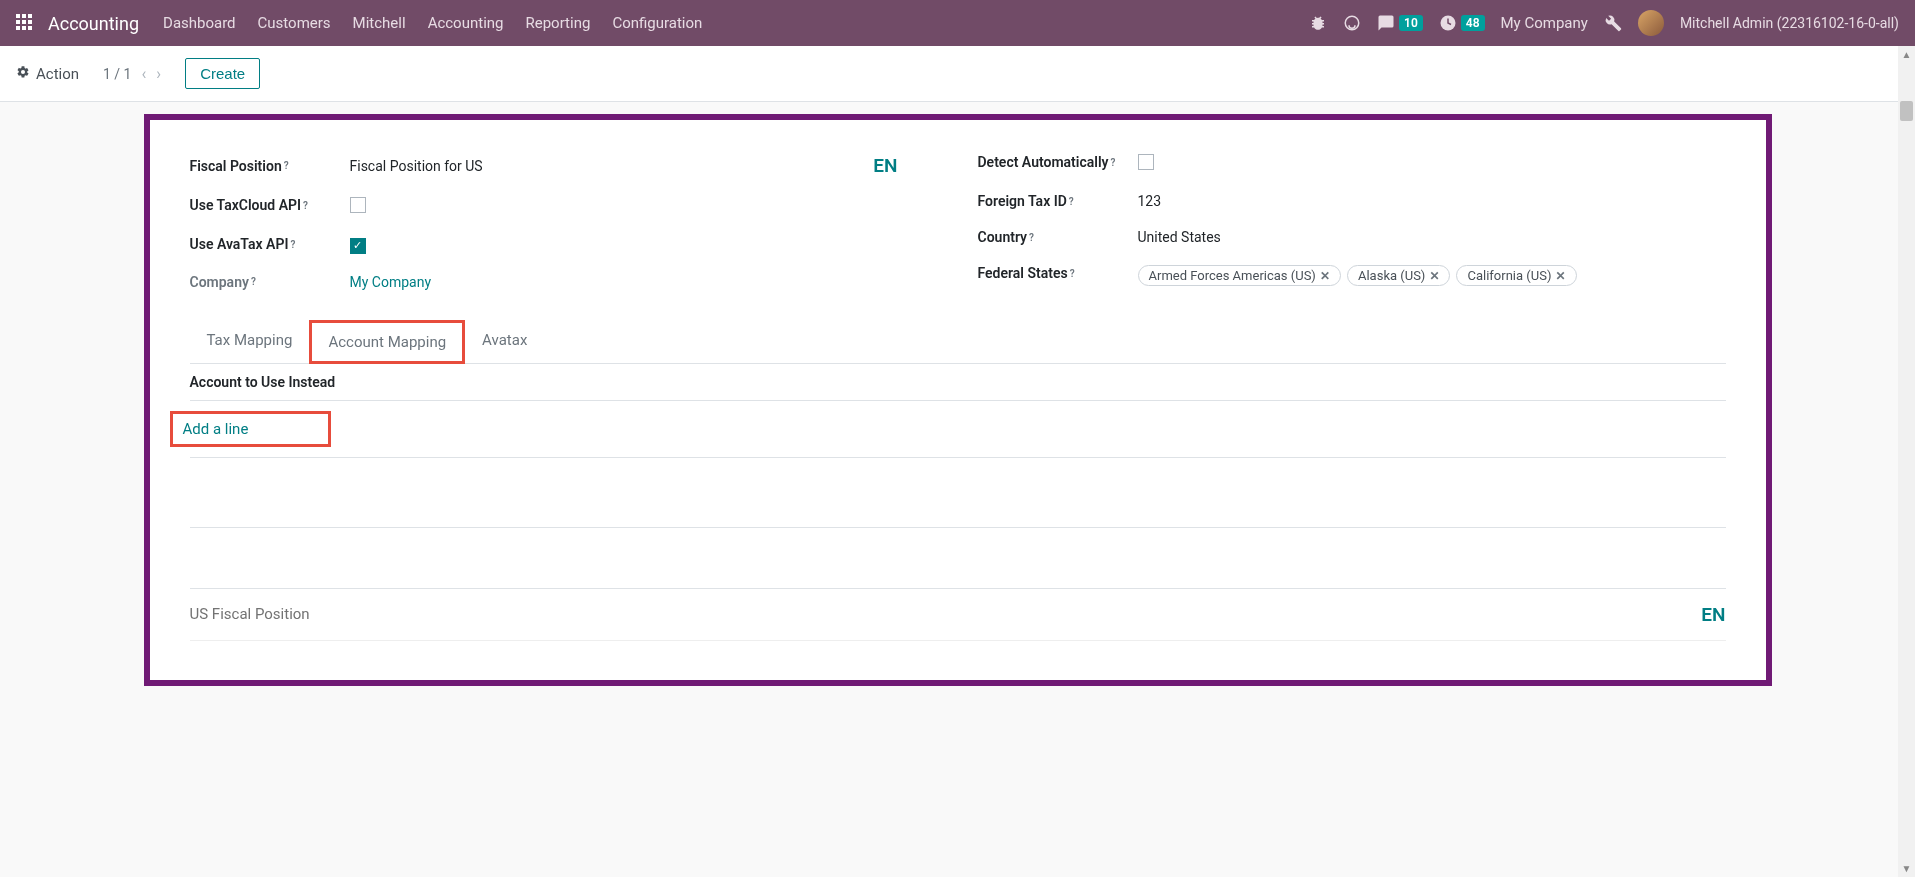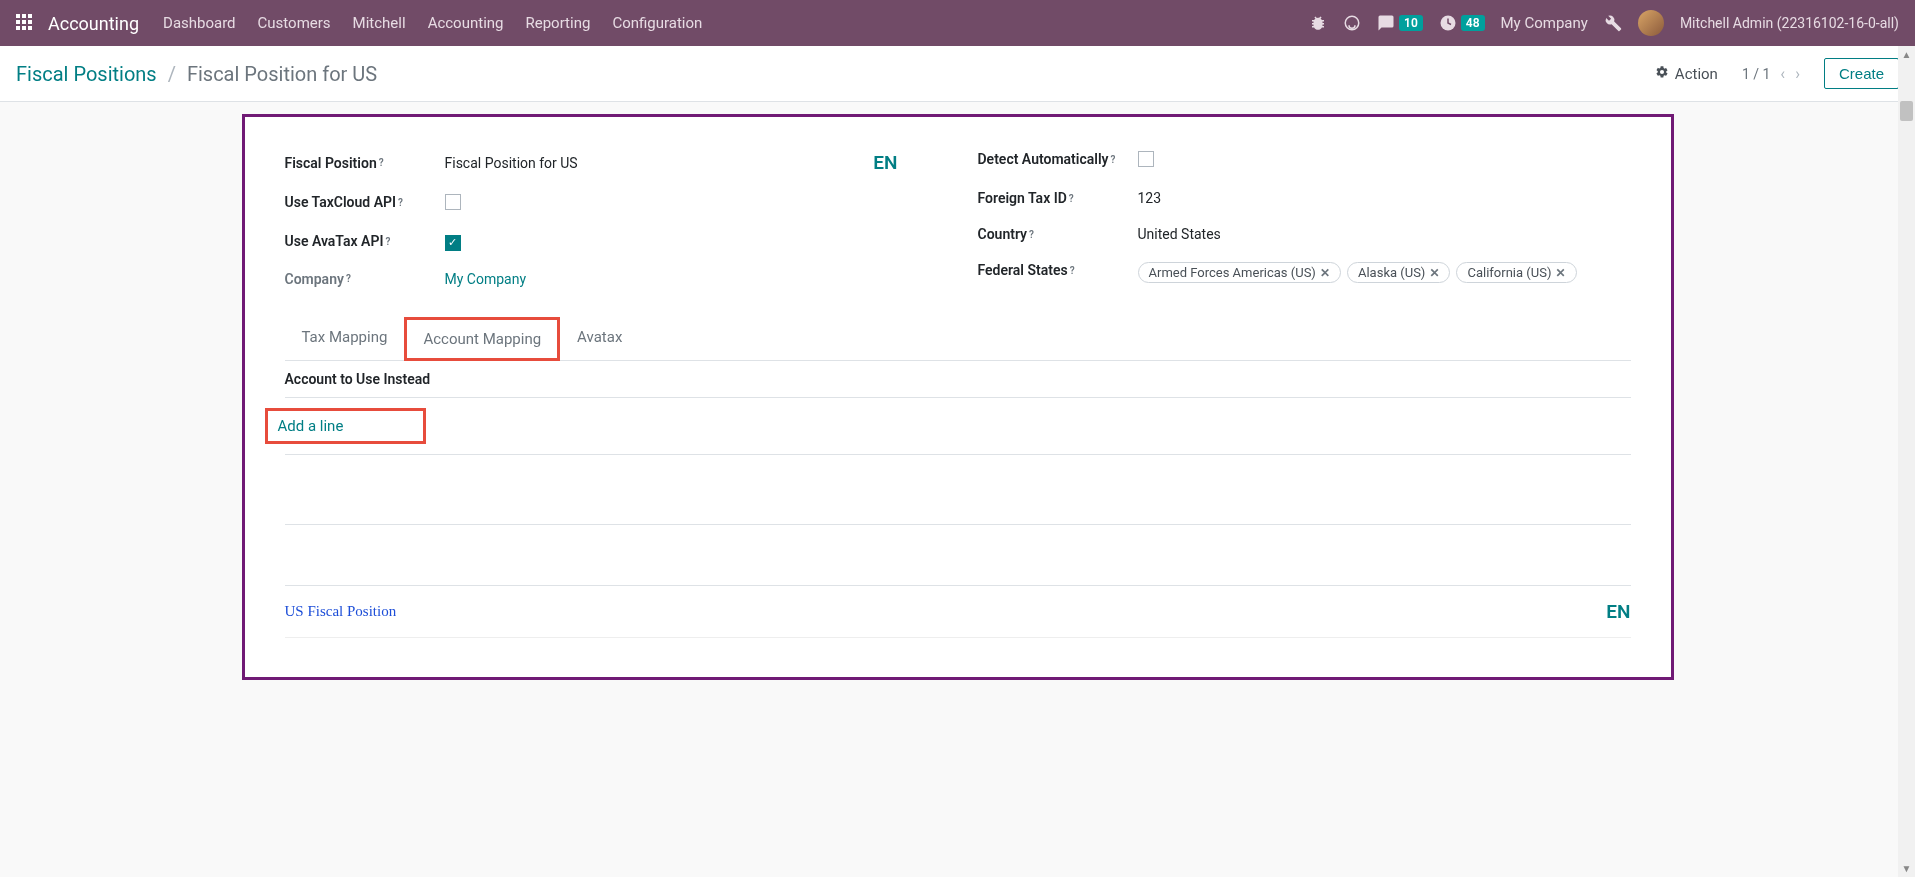--- a/index.html
+++ b/index.html
@@ -21,21 +21,21 @@
 .breadcrumb { font-size: 20px; color: #6c757d; }
 .breadcrumb a { color: #017e84; text-decoration: none; }
 .breadcrumb .sep { margin: 0 6px; color: #adb5bd; }
 .controlbar .right { display: flex; align-items: center; gap: 24px; }
 .action { color: #495057; cursor: pointer; font-size: 15px; display: flex; align-items: flex-start; gap: 6px; }
 .gear { font-size: 14px; }
 .pager { color: #6c757d; display: flex; align-items: center; gap: 10px; }
 .pager .nav { color: #adb5bd; cursor: pointer; font-size: 16px; }
 .create-btn { border: 1px solid #017e84; background: #fff; color: #017e84; padding: 6px 14px; font-size: 15px; cursor: pointer; border-radius: 2px; }
 .content-wrap { padding: 12px 0 24px 0; display: flex; justify-content: center; }
-.sheet { background: #fff; border: 3px solid #701a75; width: 1432px; padding: 24px 0 0 0; }
+.sheet { background: #fff; border: 6px solid #701a75; width: 1628px; padding: 24px 0 0 0; }
 .sheet-inner { padding: 0 40px; }
 .form-grid { display: grid; grid-template-columns: 1fr 1fr; gap: 0 40px; }
 .form-row { display: flex; align-items: flex-start; padding: 10px 0; }
 .form-row .label { width: 160px; font-weight: 600; color: #212529; flex-shrink: 0; display: flex; align-items: center; }
 .form-row .label.muted { color: #6c757d; font-weight: 600; }
 .form-row .help { color: #6c757d; font-size: 10px; vertical-align: super; margin-left: 2px; }
 .form-row .value { flex: 1; color: #212529; }
 .form-row .value.link { color: #017e84; cursor: pointer; }
 .lang-badge { color: #017e84; font-weight: 600; font-size: 19px; margin-left: auto; margin-right: 40px; cursor: pointer; }
 .checkbox { width: 16px; height: 16px; border: 1px solid #adb5bd; display: inline-flex; align-items: center; justify-content: center; background: #fff; }
@@ -49,21 +49,21 @@
 .tab.highlight-red { border: 3px solid #e74c3c !important; border-radius: 0; margin-bottom: -1px; }
 .tab-content { }
 .table-header { display: flex; padding: 10px 16px 10px 0; border-bottom: 1px solid #dee2e6; font-weight: 600; }
 .table-header .col1 { flex: 1; }
 .table-header .col2 { flex: 1; }
 .add-line-wrap { padding: 10px 0 10px 0; border-bottom: 1px solid #dee2e6;}
 .add-line { color: #017e84; cursor: pointer; font-size: 15px; border: 3px solid #e74c3c; padding: 6px 80px 6px 10px; display: inline-block; margin-left: -20px; }
 .empty-rows { height: 70px; border-bottom: 1px solid #dee2e6; }
 .footer-gap { height: 60px; }
 .notes-row { border-top: 1px solid #dee2e6; padding: 14px 0; display: flex; align-items: center; margin: 0 40px;}
-.notes-text { flex: 1; color: #1d4ed8; font-size: 15px; font-family: Liberation Serif, serif; }
+.notes-text { flex: 1; color: #737373; font-size: 15px; }
 .scrollbar { position: fixed; right: 0; top: 46px; bottom: 0; width: 17px; background: #f1f1f1; }
 .scrollbar .thumb { background: #c1c1c1; position: absolute; left: 2px; right: 2px; top: 55px; height: 20px; border-radius: 2px; }
 .scrollbar .arrow { position: absolute; left: 0; right: 0; height: 17px; text-align: center; color: #888; font-size: 10px; line-height: 17px;}
 .scrollbar .arrow.up { top: 0; }
 .scrollbar .arrow.down { bottom: 0; }
 .left-col-first { display: flex; align-items: center; }
 </style>
 </head>
 <body>
 
@@ -119,25 +119,20 @@
       <svg width="18" height="18" viewBox="0 0 24 24" fill="currentColor">
           <path d="M22.7 19l-9.1-9.1a6 6 0 0 0-7.94-7.48l3.87 3.87-2.83 2.83-3.87-3.87A6 6 0 0 0 10.1 13.6l9.1 9.1a1 1 0 0 0 1.4 0l2.1-2.1a1 1 0 0 0 0-1.4z"></path>
         </svg>
     </span>
     <span class="avatar"></span>
     <span class="username">Mitchell Admin (22316102-16-0-all)</span>
   </div>
 </div>
 
 <div class="controlbar">
-  <div class="breadcrumb">
-    <a>Fiscal Positions</a>
-    <span class="sep">/</span>
-    <span>Fiscal Position for US</span>
-  </div>
   <div class="right">
     <span class="action">
       <span class="gear">
         <svg width="14" height="14" viewBox="0 0 24 24" fill="currentColor">
             <path d="M19.14 12.94a7 7 0 0 0 .05-.94 7 7 0 0 0-.05-.94l2.03-1.58a.5.5 0 0 0 .12-.64l-1.92-3.32a.5.5 0 0 0-.61-.22l-2.39.96a7 7 0 0 0-1.62-.94l-.36-2.54A.5.5 0 0 0 13.9 2h-3.84a.5.5 0 0 0-.49.42l-.36 2.54a7 7 0 0 0-1.62.94l-2.39-.96a.5.5 0 0 0-.61.22L2.67 8.48a.5.5 0 0 0 .12.64l2.03 1.58a7 7 0 0 0-.05.94 7 7 0 0 0 .05.94l-2.03 1.58a.5.5 0 0 0-.12.64l1.92 3.32a.5.5 0 0 0 .61.22l2.39-.96a7 7 0 0 0 1.62.94l.36 2.54a.5.5 0 0 0 .49.42h3.84a.5.5 0 0 0 .49-.42l.36-2.54a7 7 0 0 0 1.62-.94l2.39.96a.5.5 0 0 0 .61-.22l1.92-3.32a.5.5 0 0 0-.12-.64zM12 15.5A3.5 3.5 0 1 1 15.5 12 3.5 3.5 0 0 1 12 15.5z"></path>
           </svg>
       </span>
       <span>Action</span>
     </span>
     <span class="pager">

